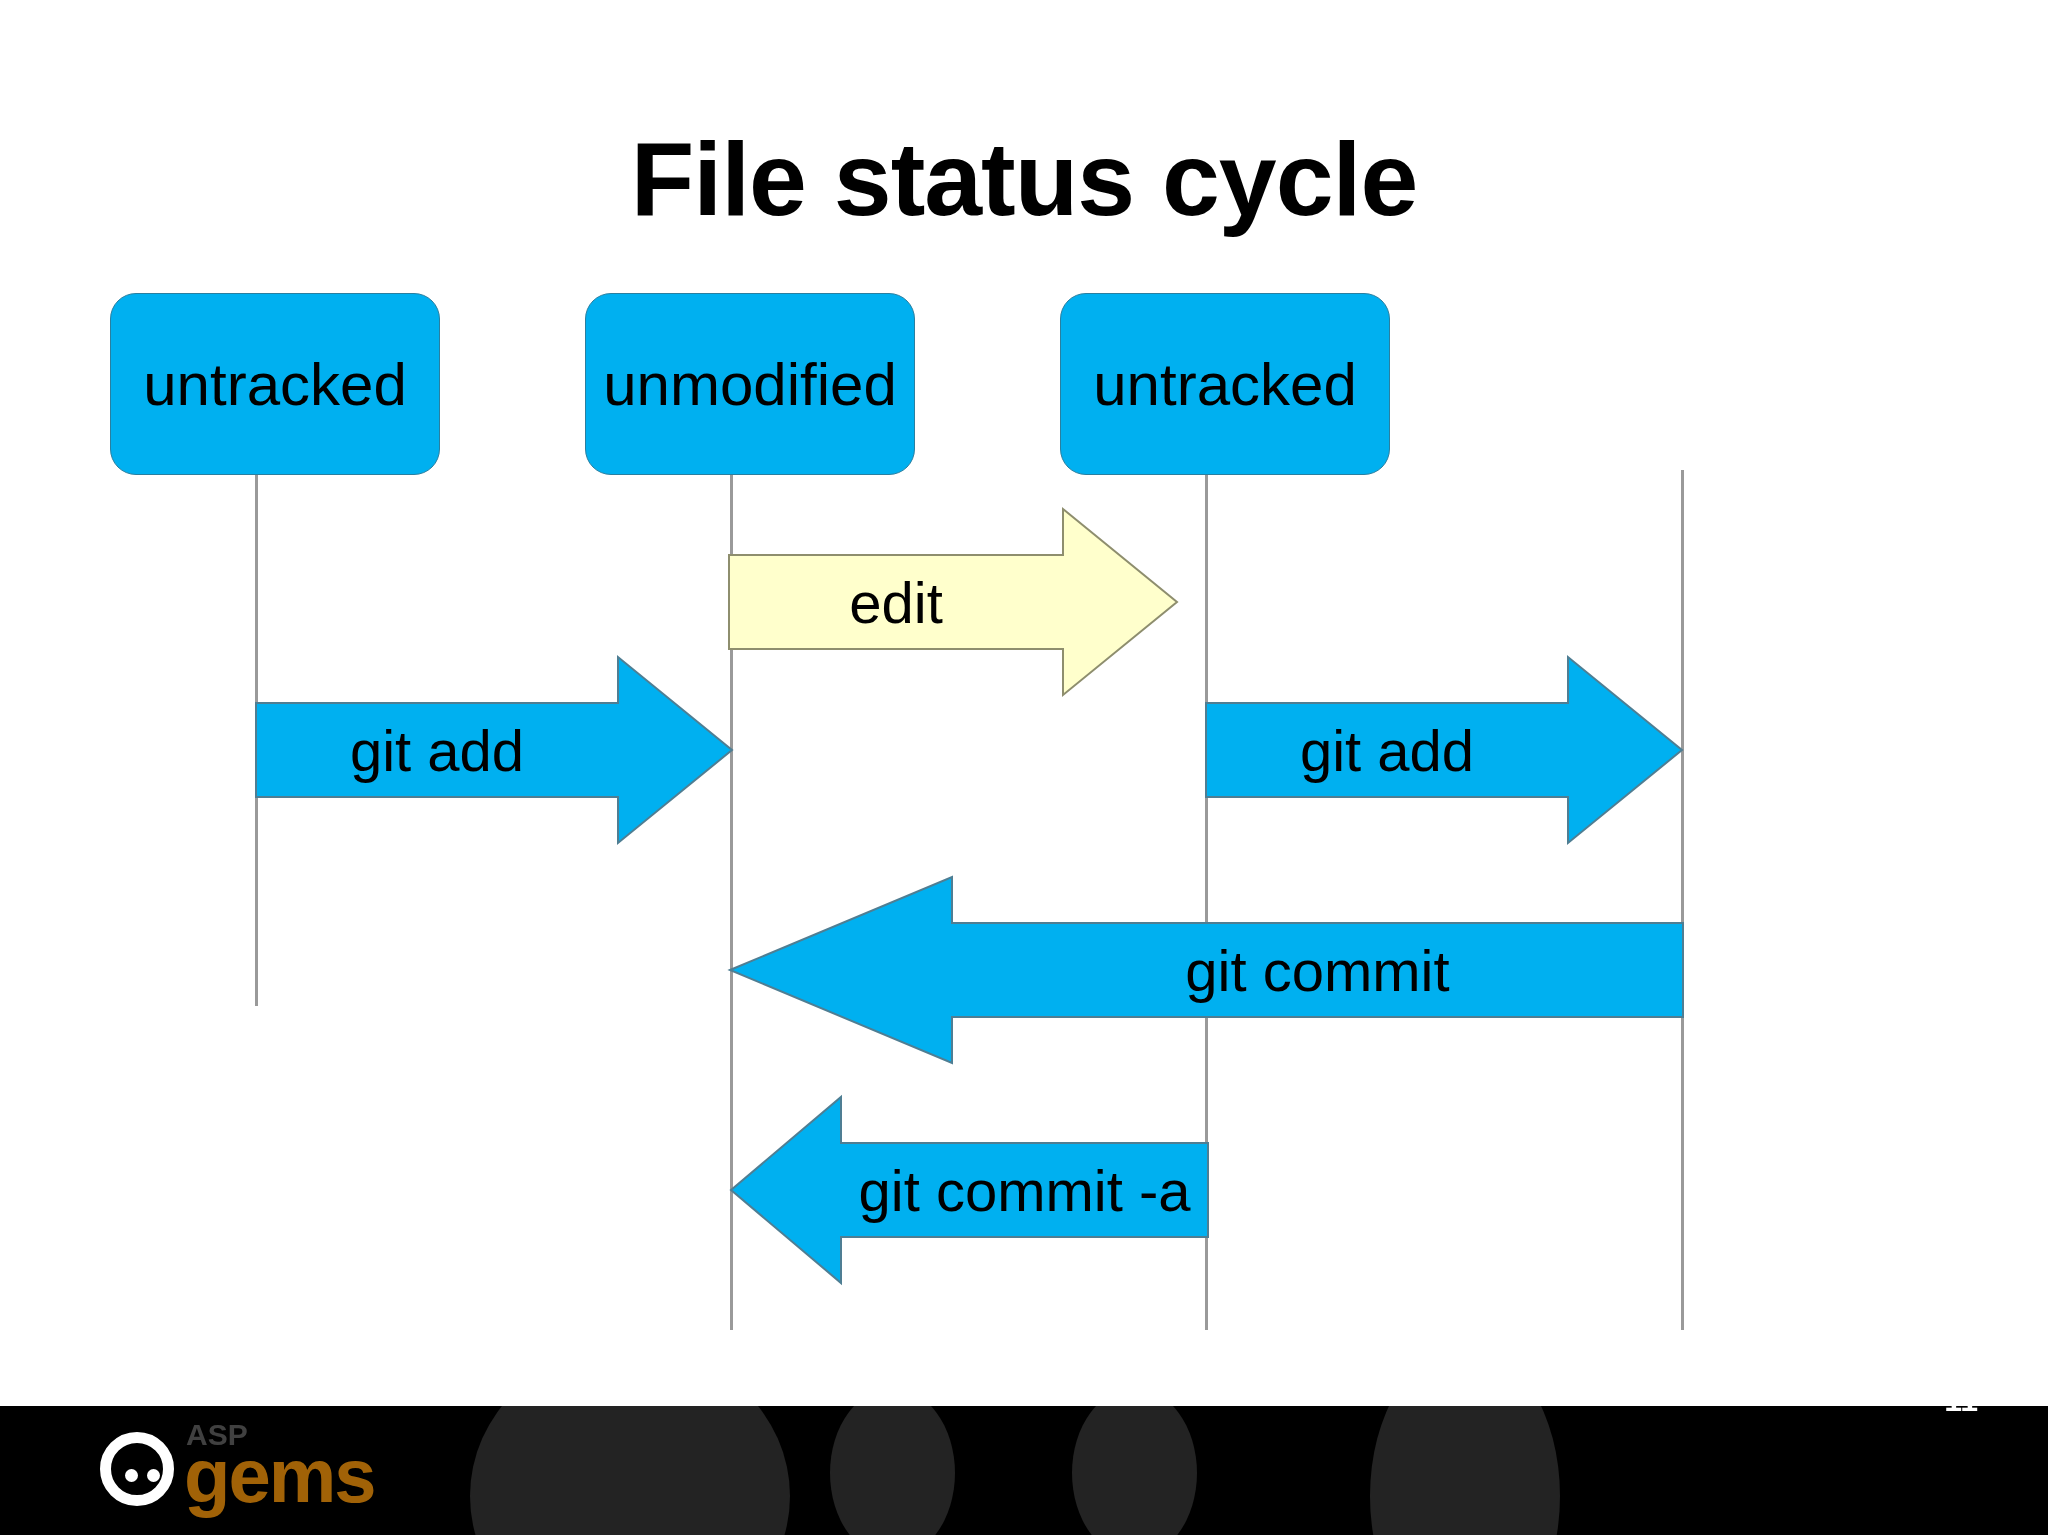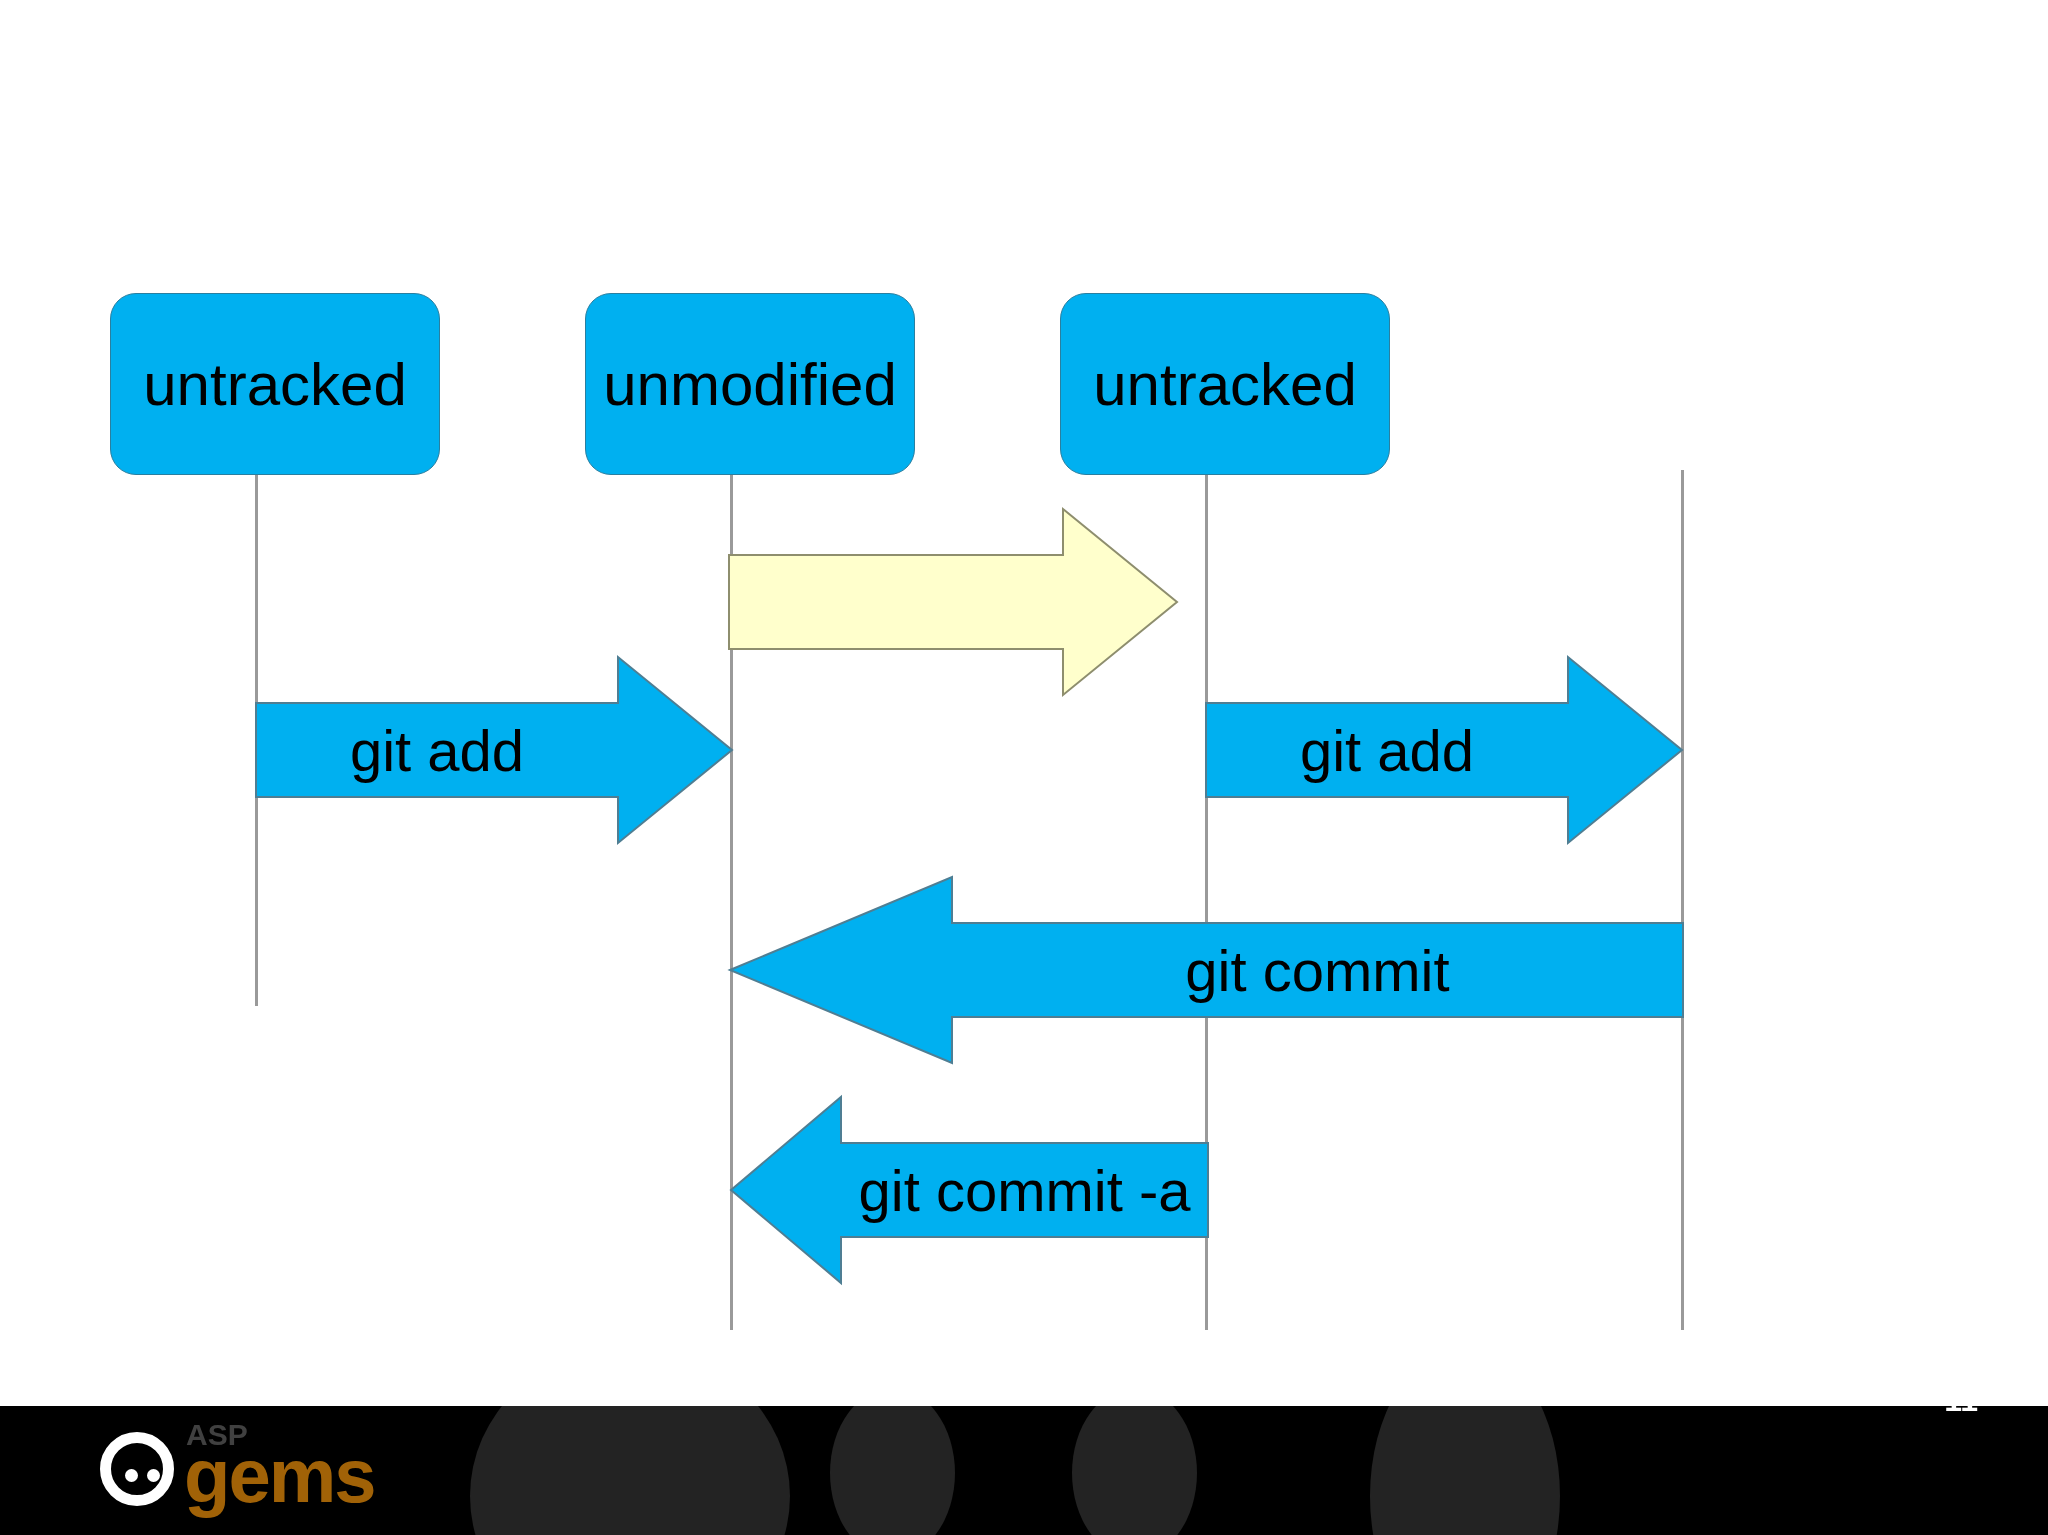--- a/index.html
+++ b/index.html
@@ -98,40 +98,44 @@
     position:absolute;right:70px;top:1382px;
     color:#ffffff;font-size:32px;font-weight:bold;
     font-family:"Liberation Sans", sans-serif;
   }
 </style>
 </head>
 <body>
 
 <div class="slide">
 
+  <div class="title">File status cycle</div>
 
   <div class="lifeline" style="left:255px;top:470px;height:536px;"></div>
   <div class="lifeline" style="left:730px;top:470px;height:860px;"></div>
   <div class="lifeline" style="left:1205px;top:470px;height:860px;"></div>
   <div class="lifeline" style="left:1681px;top:470px;height:860px;"></div>
 
   <div class="state-box" style="left:585px;top:293px;width:330px;">
     <span>unmodified</span>
   </div>
   <div class="state-box" style="left:110px;top:293px;width:330px;">
     <span>untracked</span>
   </div>
   <div class="state-box" style="left:1060px;top:293px;width:330px;">
     <span>untracked</span>
   </div>
 
   <div class="arrow" style="left:729px;top:507px;">
     <svg width="450" height="190" viewBox="0 0 450 190">
       <polygon points="0,48 334,48 334,2 448,95 334,188 334,142 0,142" fill="#FFFFCC" stroke="#8E8E6E" stroke-width="2"></polygon>
     </svg>
+  </div>
+  <div class="arrow-label" style="left:729px;top:555px;width:334px;height:94px;">
+    <span>edit</span>
   </div>
 
   <div class="arrow" style="left:256px;top:655px;">
     <svg width="480" height="190" viewBox="0 0 480 190">
       <polygon points="0,48 362,48 362,2 476,95 362,188 362,142 0,142" fill="#00B0F0" stroke="#4F7E93" stroke-width="2"></polygon>
     </svg>
   </div>
   <div class="arrow-label" style="left:256px;top:703px;width:362px;height:94px;">
     <span>git add</span>
   </div>

